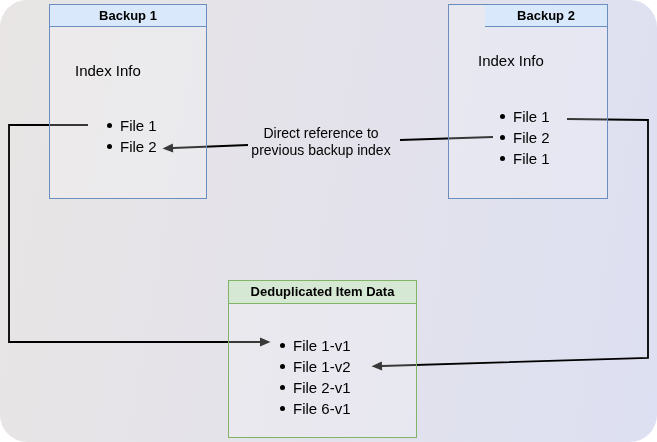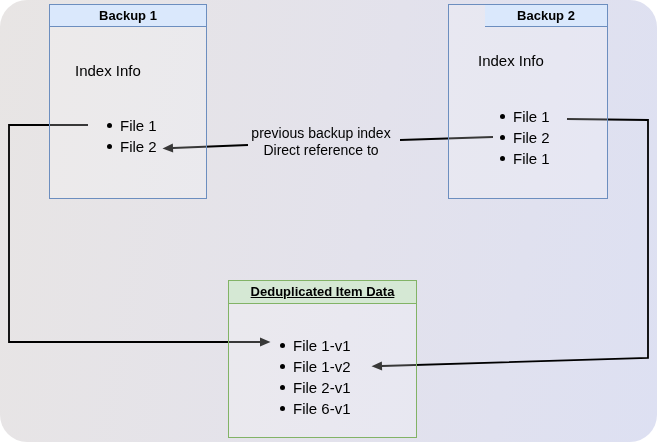--- a/index.html
+++ b/index.html
@@ -26,21 +26,21 @@
     width: 657px;
     height: 442px;
     pointer-events: none;
   }
   .node {
     position: absolute;
     box-sizing: border-box;
     background: rgba(255,255,255,0.22);
   }
   .node.blue  { border: 1.5px solid #6c8ebf; }
-  .node.green { border: 1.5px solid #82b366; text-decoration: underline; }
+  .node.green { border: 1.5px solid #82b366; }
   .node-header {
     box-sizing: border-box;
     width: 100%;
     text-align: center;
     font-weight: bold;
     font-size: 13px;
   }
   .node.blue .node-header {
     height: 22px;
     line-height: 21px;
@@ -166,17 +166,17 @@
         <span>File 2-v1</span>
       </div>
       <div class="bullet-row">
         <span class="dot"></span>
         <span>File 6-v1</span>
       </div>
     </div>
   </div>
 
   <div class="edge-label">
+    <div>Direct reference to</div>
     <div>previous backup index</div>
-    <div>Direct reference to</div>
   </div>
 
 </div>
 
 </body></html>

